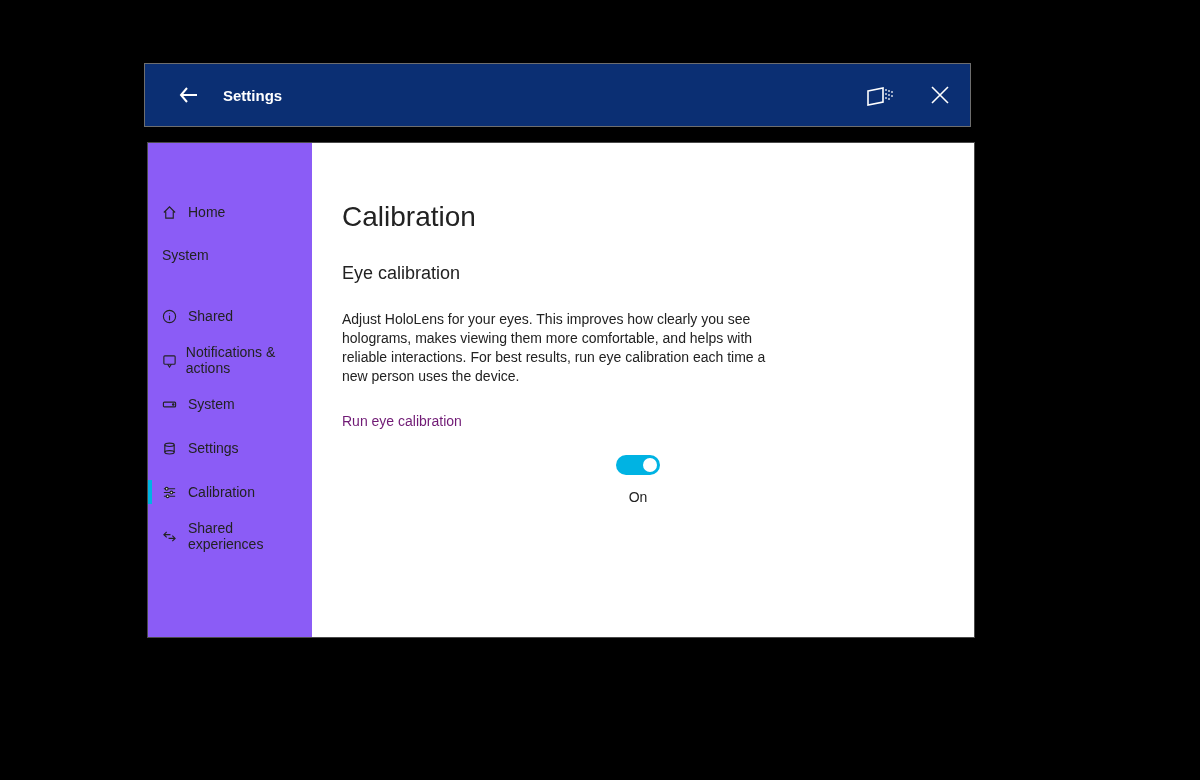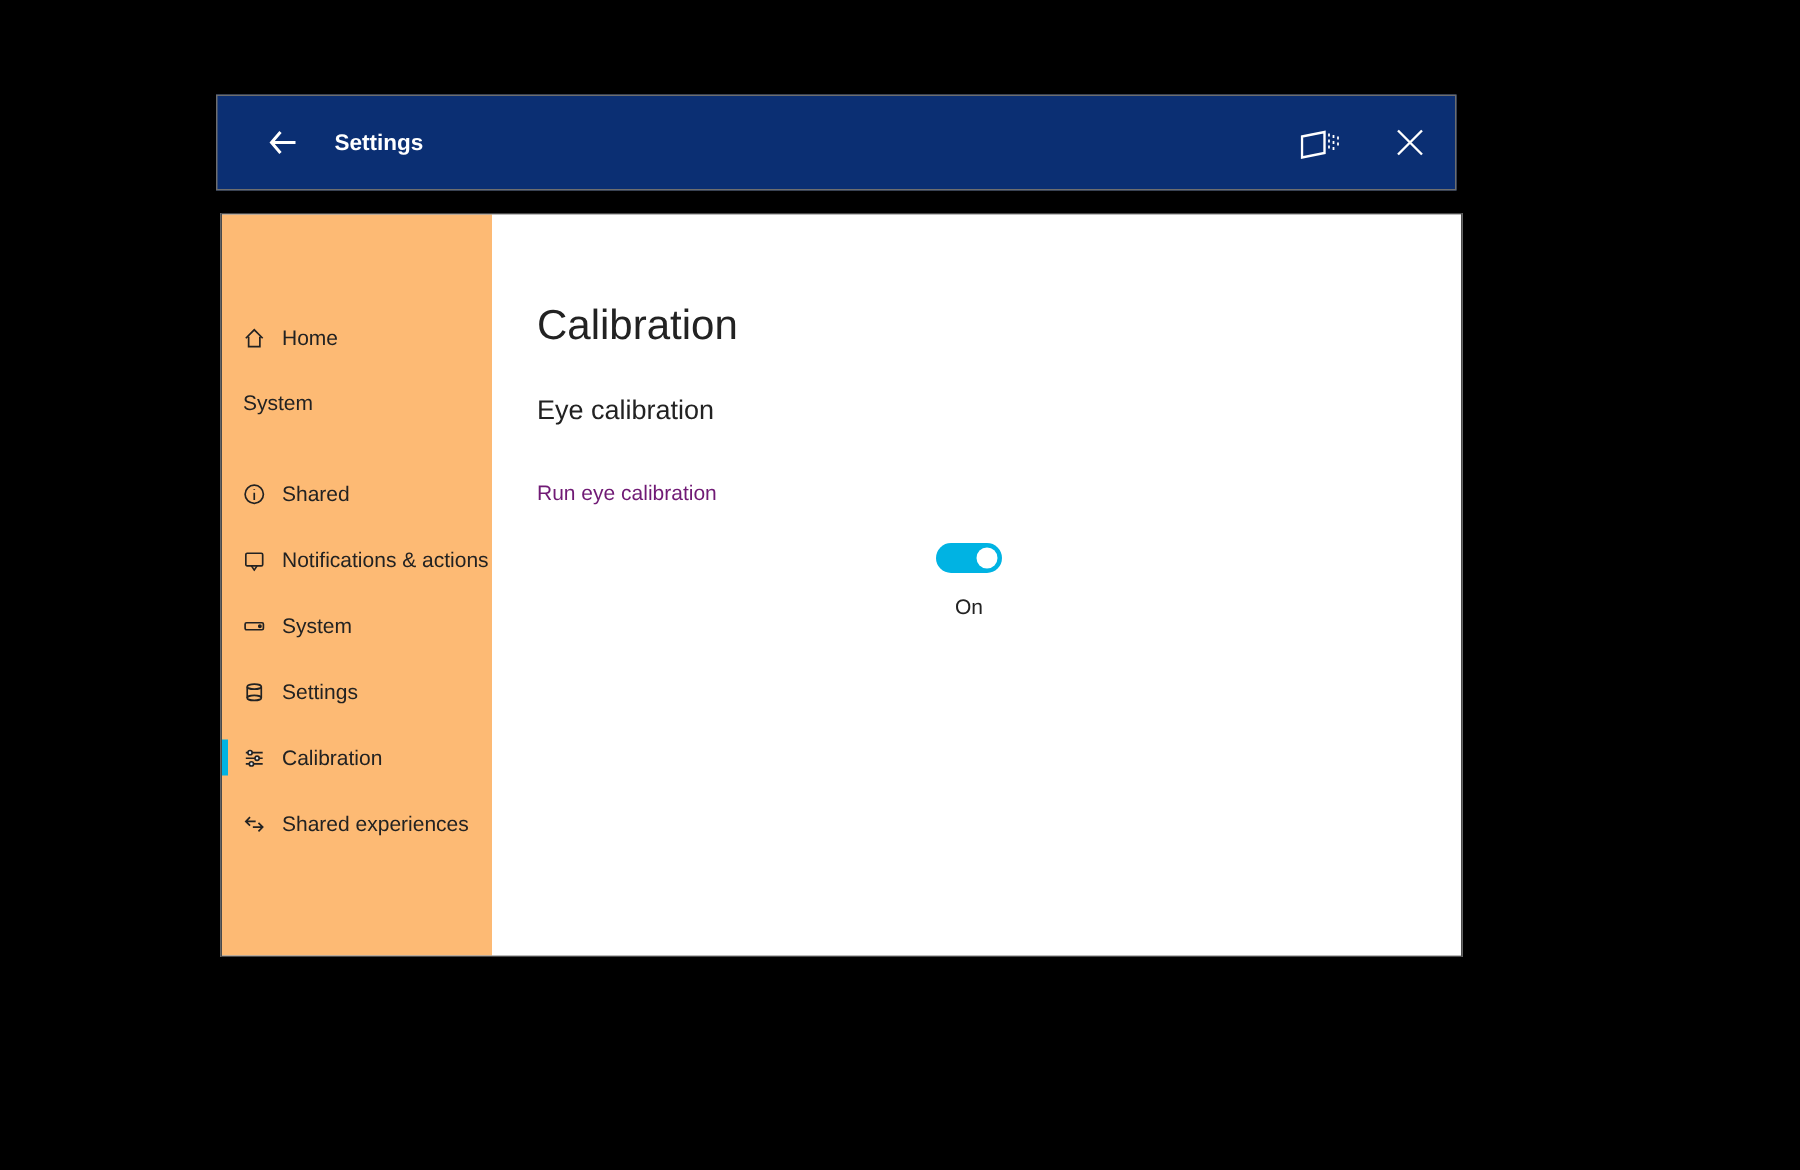--- a/index.html
+++ b/index.html
@@ -56,23 +56,23 @@
     left: 147px;
     top: 142px;
     width: 828px;
     height: 496px;
     background: #fff;
     border: 1px solid #4a4a4a;
     display: flex;
     overflow: hidden;
   }
   .sidebar {
-    width: 180px;
-    background: #fdba74;
-    padding-top: 60px;
+    width: 164px;
+    background: #8b5cf6;
+    padding-top: 47px;
     font-size: 14px;
     color: #222;
     position: relative;
   }
   .side-item {
     display: flex;
     align-items: center;
     height: 44px;
     padding-left: 14px;
     cursor: pointer;
@@ -107,21 +107,21 @@
     color: #222;
   }
   .content h1 {
     font-size: 28px;
     font-weight: 300;
     margin-bottom: 30px;
   }
   .content h2 {
     font-size: 18px;
     font-weight: 400;
-    margin-bottom: 36px;
+    margin-bottom: 26px;
   }
   .content .desc {
     font-size: 14px;
     line-height: 1.35;
     max-width: 430px;
     margin-bottom: 26px;
   }
   .content .link {
     font-size: 14px;
     color: #701a75;
@@ -267,20 +267,21 @@
             </svg>
         </span>
         <span class="label">Shared experiences</span>
       </div>
 
     </div>
 
     <div class="content">
       <h1>Calibration</h1>
       <h2>Eye calibration</h2>
+      <p class="desc">Adjust HoloLens for your eyes. This improves how clearly you see holograms, makes viewing them more comfortable, and helps with reliable interactions. For best results, run eye calibration each time a new person uses the device.</p>
       <span class="link">Run eye calibration</span>
       <div class="toggle-row">
         <div class="toggle">
           <div class="knob"></div>
         </div>
         <span class="toggle-label">On</span>
       </div>
     </div>
 
   </div>

